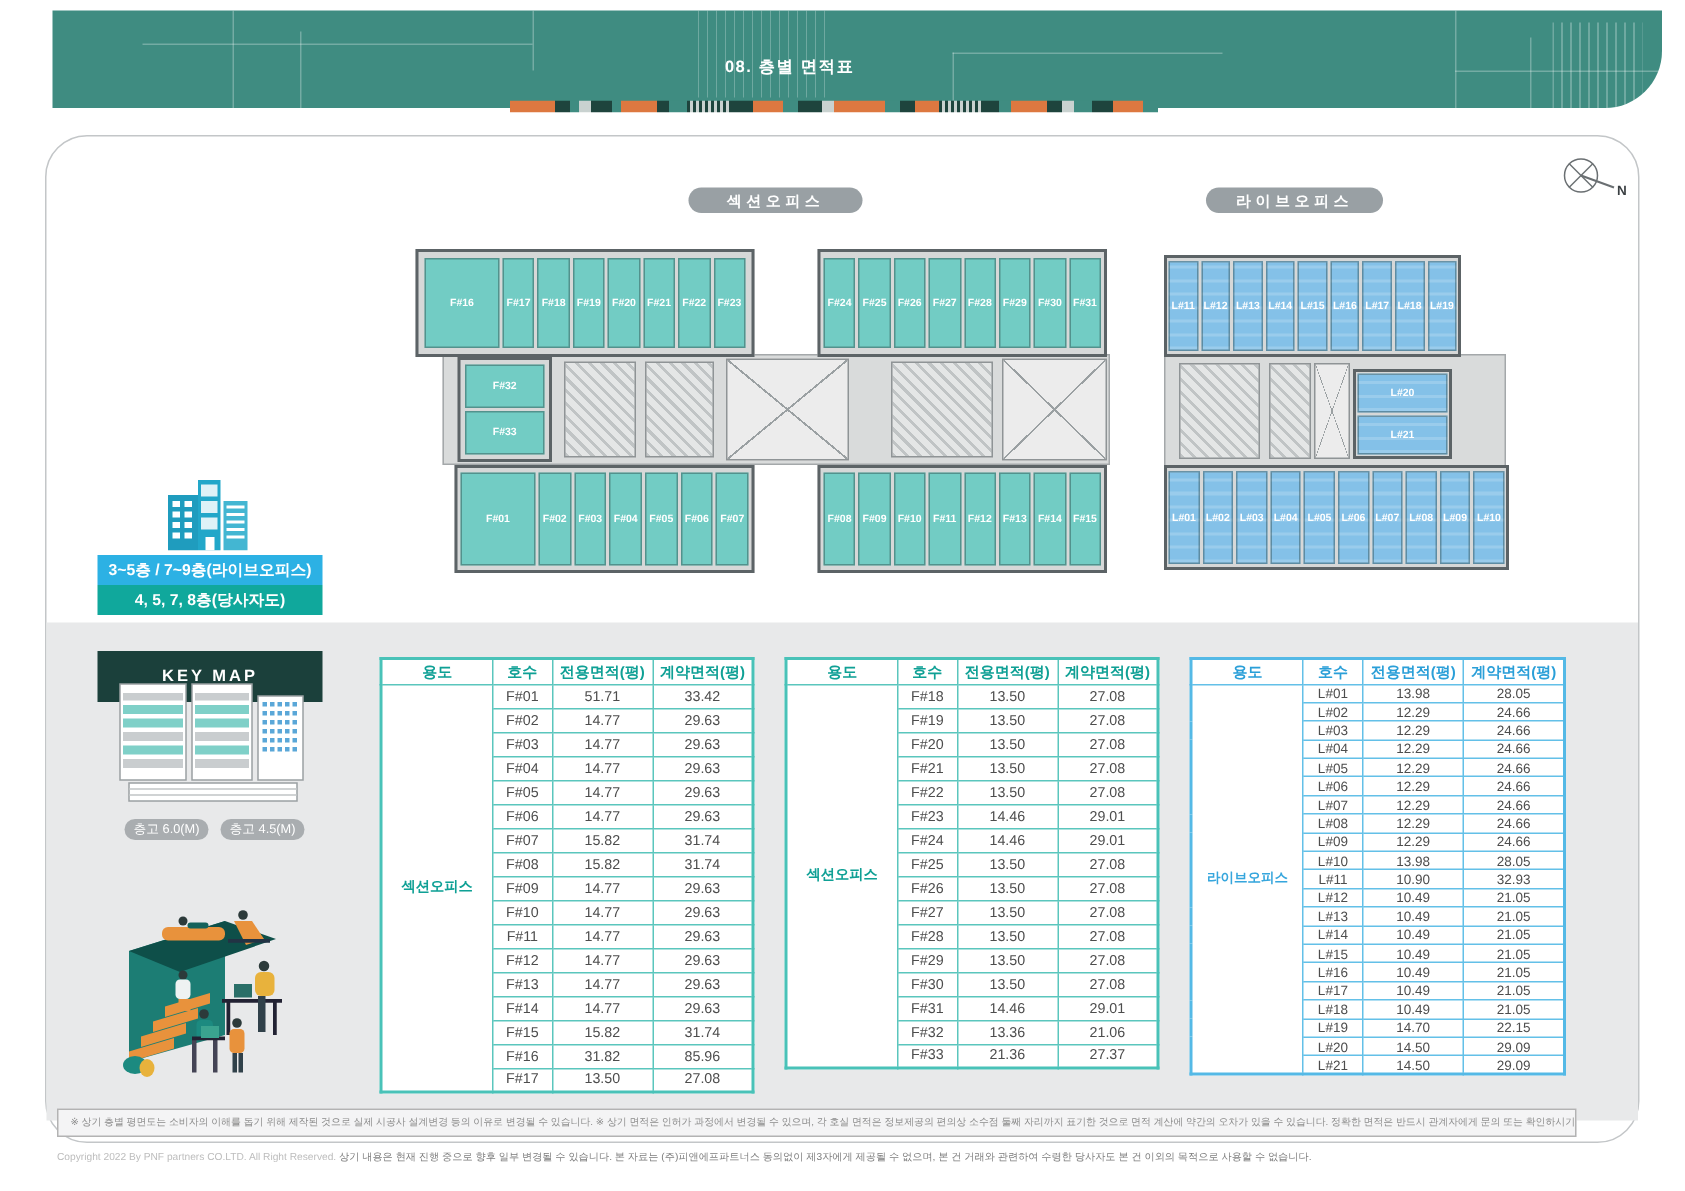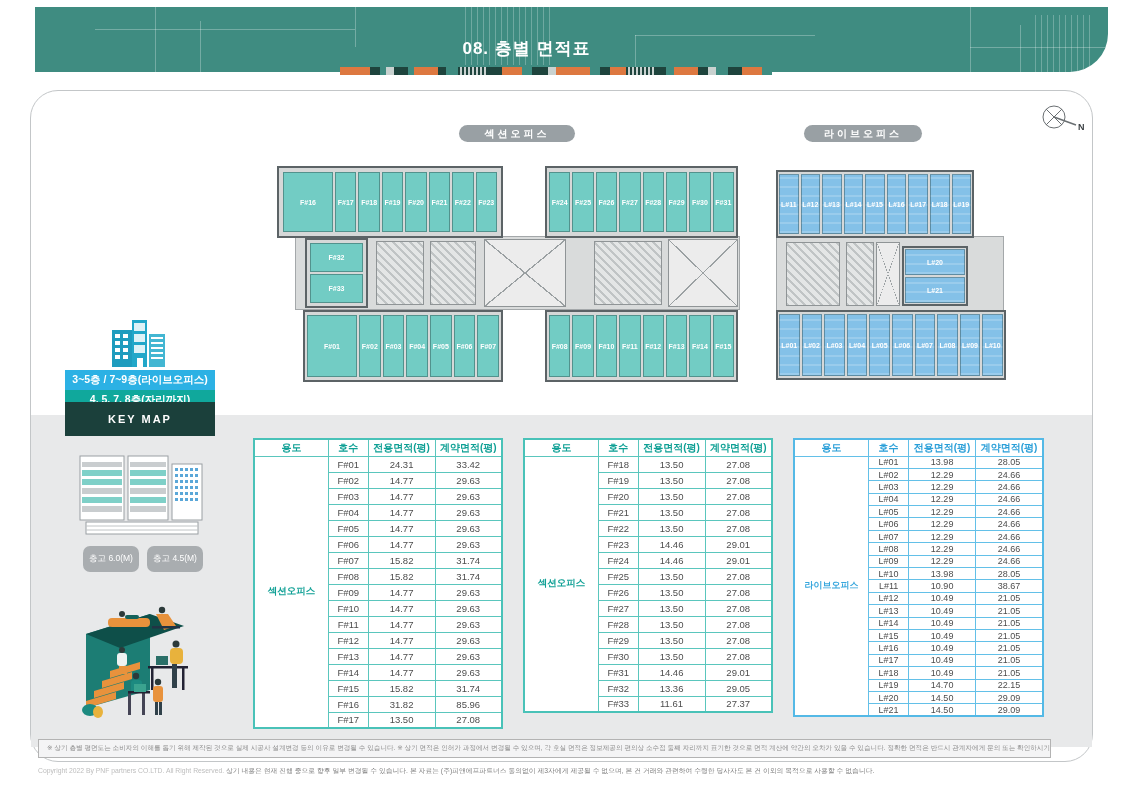--- a/index.html
+++ b/index.html
@@ -2,21 +2,21 @@
 <html><head>
 <meta charset="utf-8">
 <style>
   * { margin:0; padding:0; box-sizing:border-box; }
   html,body { width:1123px; height:794px; background:#ffffff; font-family:"Liberation Sans","DejaVu Sans",sans-serif; overflow:hidden; }
   .abs { position:absolute; }
   #page { position:relative; width:1123px; height:794px; background:#fff; }
 
   
   #banner { left:35px; top:7px; width:1073px; height:65px; background:#3f8c81; border-radius:0 0 38px 0; overflow:hidden; }
-  #banner .title { position:absolute; left:0; right:90px; top:30px; text-align:center; color:#fff; font-size:17px; font-weight:bold; letter-spacing:1px; }
+  #banner .title { position:absolute; left:0; right:90px; top:30px; text-align:center; color:#fff; font-size:11px; font-weight:bold; letter-spacing:1px; }
   .circ { position:absolute; background:rgba(255,255,255,.28); }
   .circ.v { width:1px; }
   .circ.h { height:1px; }
   .hatchband { position:absolute; background:repeating-linear-gradient(90deg, rgba(255,255,255,.25) 0 1px, transparent 1px 6px); }
   #deco-strip { left:340px; top:67px; width:432px; height:8px; display:flex; overflow:hidden; }
   #deco-strip .seg { height:100%; flex:0 0 auto; }
   #deco-strip .seg.stripes { background:repeating-linear-gradient(90deg,#1e443d 0 2px,#c9d2d0 2px 4px); }
 
   
   #content-box { left:30px; top:90px; width:1063px; height:672px; background:#fff; border:1px solid #c3c6c8; border-radius:28px; }
@@ -36,22 +36,22 @@
   .core-hatch { position:absolute; background:repeating-linear-gradient(45deg,#c0c4c5 0 2px,#e4e6e6 2px 6px); border:1px solid #8f9496; }
   .xbox { position:absolute; background:
       linear-gradient(to top right, transparent 49.4%, #9aa0a2 49.4% 50.6%, transparent 50.6%),
       linear-gradient(to bottom right, transparent 49.4%, #9aa0a2 49.4% 50.6%, transparent 50.6%), #ececec;
       border:1px solid #8f9496; }
 
   
   .km-band { position:absolute; left:65px; width:150px; color:#fff; font-weight:bold; display:flex; align-items:center; justify-content:center; }
   #km-live { top:370px; height:20px; background:#2cb1e4; font-size:10.5px; }
   #km-section { top:390px; height:20px; background:#10a89c; font-size:10.5px; }
-  #km-keymap { top:402px; height:34px; background:#1b403b; font-size:11px; letter-spacing:2px; }
-  .h-pill { position:absolute; height:26px; background:#a9adb0; border-radius:7px; color:#fff; font-size:8.5px; display:flex; align-items:center; justify-content:center; }
+  #km-keymap { top:434px; height:34px; background:#1b403b; font-size:11px; letter-spacing:2px; }
+  .h-pill { position:absolute; height:14px; background:#a9adb0; border-radius:7px; color:#fff; font-size:8.5px; display:flex; align-items:center; justify-content:center; }
 
   
   .area-table table { border-collapse:collapse; width:100%; table-layout:fixed; background:#fff;padding-left:47px; }
   .area-table th { font-weight:bold; text-align:center; }
   .area-table td { text-align:center; color:#4d4d4d; }
   .area-table.teal table, .area-table.teal th, .area-table.teal td { border:1px solid #5ac6bd; }
   .area-table.teal table { border:2px solid #49c2b8; }
   .area-table.teal th { color:#0fa095; }
   .area-table.teal .usage { color:#0fa095; font-weight:bold; }
   .area-table.blue table, .area-table.blue th, .area-table.blue td { border:1px solid #63c0e8; }
@@ -244,21 +244,21 @@
     <rect x="22" y="25" width="11" height="8" fill="#fff" opacity=".85"></rect>
     <rect x="25" y="38" width="6" height="9" fill="#fff"></rect>
     <rect x="37" y="14" width="16" height="33" fill="#43b6d2"></rect>
     <rect x="39" y="17" width="12" height="2" fill="#fff"></rect>
       <rect x="39" y="22" width="12" height="2" fill="#fff"></rect>
     <rect x="39" y="27" width="12" height="2" fill="#fff"></rect>
       <rect x="39" y="32" width="12" height="2" fill="#fff"></rect>
     <rect x="39" y="37" width="12" height="2" fill="#fff"></rect>
   </svg>
   <div id="km-live" class="km-band">3~5층 / 7~9층(라이브오피스)</div>
-  <div id="km-section" class="km-band">4, 5, 7, 8층(자리까지)</div>
+  <div id="km-section" class="km-band">4, 5, 7, 8층(당사자도)</div>
   <div id="km-keymap" class="km-band">KEY MAP</div>
 
   <svg class="abs" style="left:78px;top:452px;width:126px;height:88px;" viewBox="0 0 126 88">
     <rect x="2" y="4" width="44" height="64" fill="#fff" stroke="#9aa0a3"></rect>
     <rect x="4" y="10" width="40" height="5" fill="#c9cdcf"></rect>
     <rect x="4" y="18" width="40" height="6" fill="#7fd0c8"></rect>
     <rect x="4" y="27" width="40" height="6" fill="#7fd0c8"></rect>
     <rect x="4" y="36" width="40" height="6" fill="#c9cdcf"></rect>
     <rect x="4" y="45" width="40" height="6" fill="#7fd0c8"></rect>
     <rect x="4" y="54" width="40" height="6" fill="#c9cdcf"></rect>
@@ -366,21 +366,21 @@
             <th>용도</th>
             <th>호수</th>
             <th>전용면적(평)</th>
             <th>계약면적(평)</th>
           </tr>
         </thead>
         <tbody>
           <tr>
             <td class="usage" rowspan="17">섹션오피스</td>
             <td>F#01</td>
-            <td>24.31</td>
+            <td>51.71</td>
             <td>33.42</td>
           </tr>
           <tr>
             <td>F#02</td>
             <td>14.77</td>
             <td>29.63</td>
           </tr>
           <tr>
             <td>F#03</td>
             <td>14.77</td>
@@ -543,25 +543,25 @@
             <td>27.08</td>
           </tr>
           <tr>
             <td>F#31</td>
             <td>14.46</td>
             <td>29.01</td>
           </tr>
           <tr>
             <td>F#32</td>
             <td>13.36</td>
-            <td>29.05</td>
+            <td>21.06</td>
           </tr>
           <tr>
             <td>F#33</td>
-            <td>11.61</td>
+            <td>21.36</td>
             <td>27.37</td>
           </tr>
         </tbody>
       </table>
     </div>
   <div class="area-table blue rows21 abs" style="left:793px;top:438px;width:251px;">
       <table>
         <colgroup>
           <col style="width: 30%;">
           <col style="width: 16%;">
@@ -624,21 +624,21 @@
             <td>24.66</td>
           </tr>
           <tr>
             <td>L#10</td>
             <td>13.98</td>
             <td>28.05</td>
           </tr>
           <tr>
             <td>L#11</td>
             <td>10.90</td>
-            <td>38.67</td>
+            <td>32.93</td>
           </tr>
           <tr>
             <td>L#12</td>
             <td>10.49</td>
             <td>21.05</td>
           </tr>
           <tr>
             <td>L#13</td>
             <td>10.49</td>
             <td>21.05</td>

